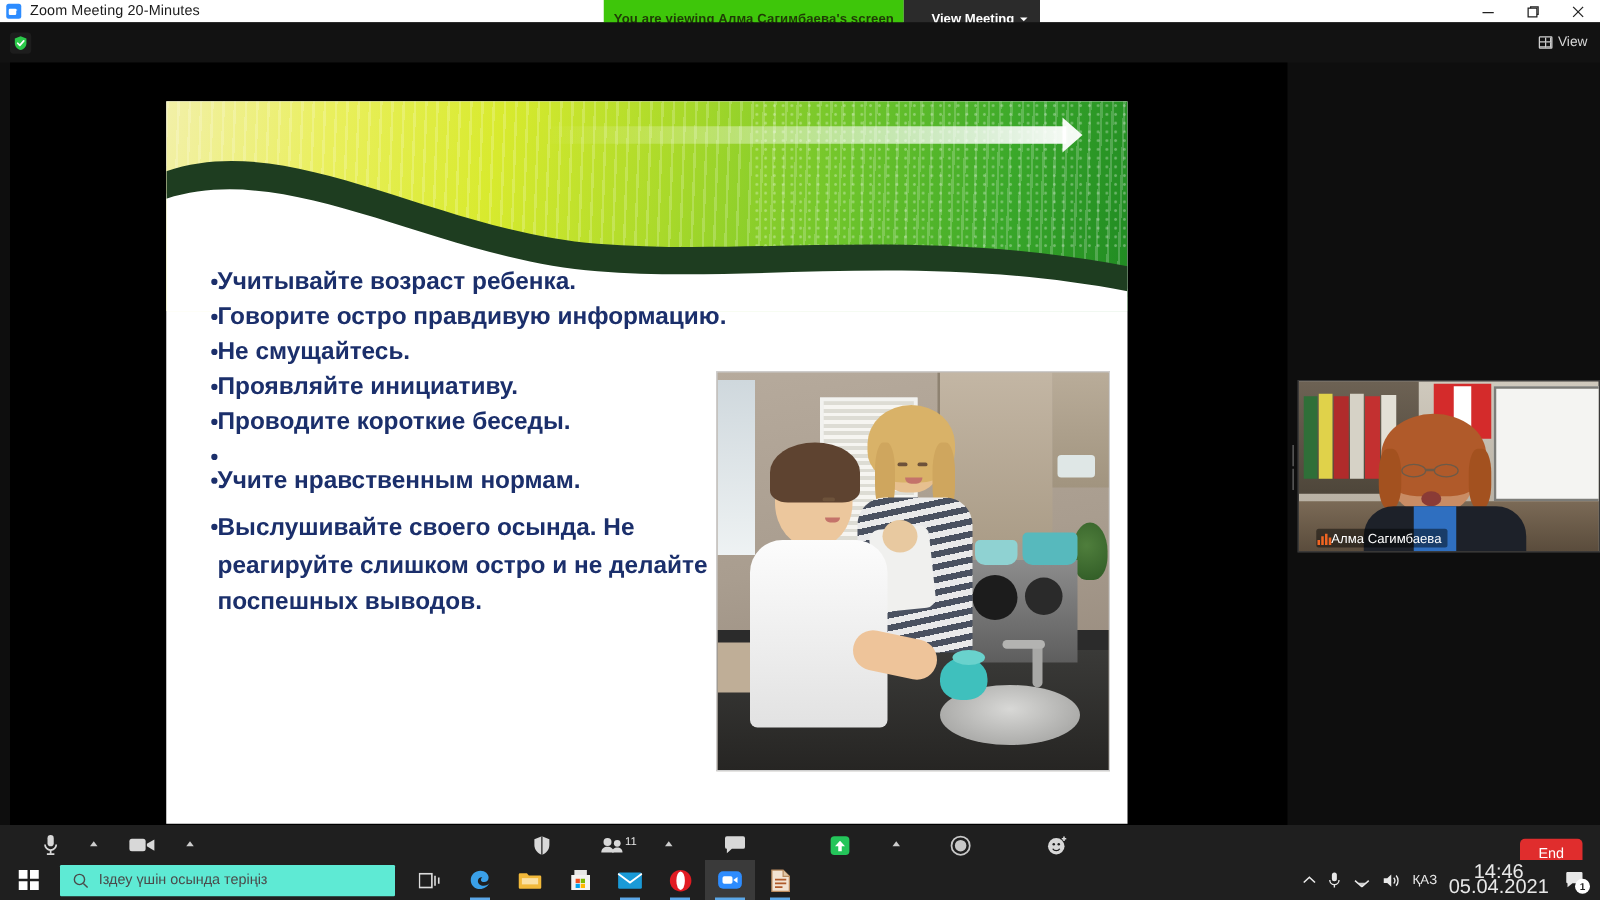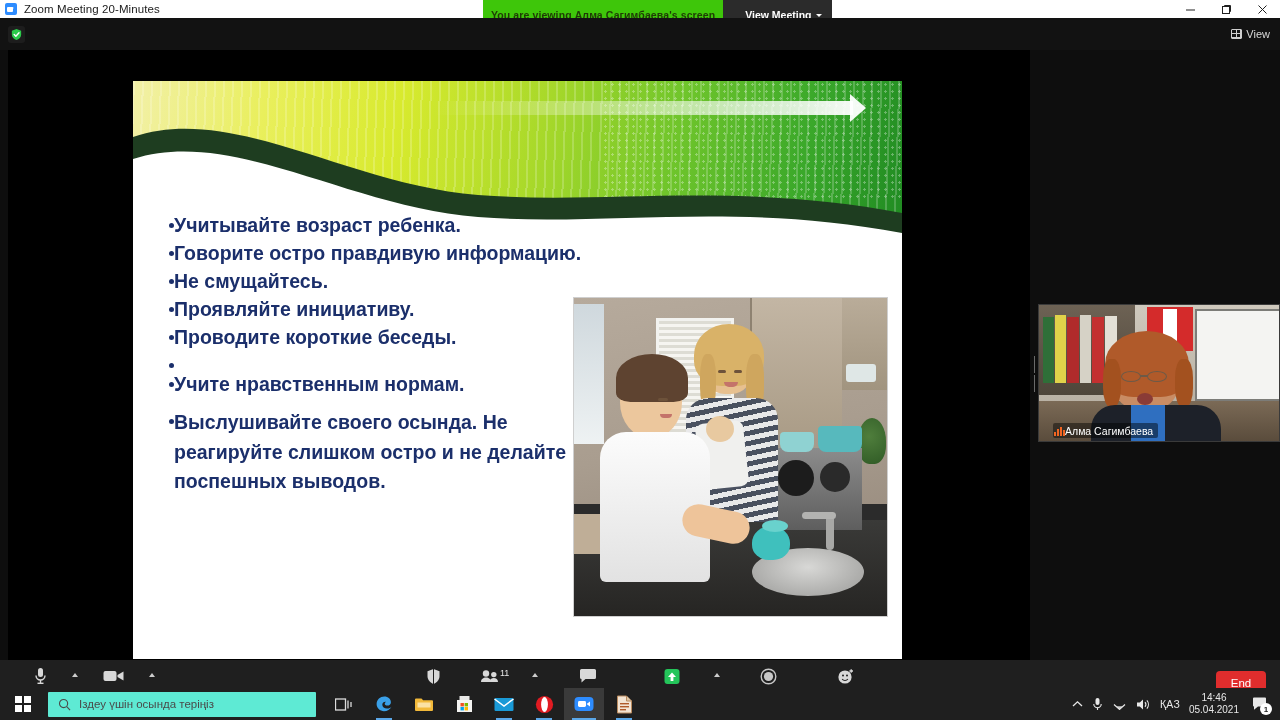--- a/index.html
+++ b/index.html
@@ -223,21 +223,21 @@
   .tb-icon.active::after {
     content: ""; position: absolute; bottom: 0; left: 8px; right: 8px; height: 2px; background: #5ba7e8;
   }
   .tb-icon.open::after {
     content: ""; position: absolute; bottom: 0; left: 12px; right: 12px; height: 2px; background: #5ba7e8;
   }
   .tray {
     margin-left: auto; display: flex; align-items: center; gap: 9px; height: 32px;
     padding-right: 8px; color: #e8e8e8; font-size: 10.5px;
   }
-  .tray-clock { display: flex; flex-direction: column; align-items: center; line-height: 12px; font-size: 10px; }
+  .tray-clock { display: flex; flex-direction: column; align-items: center; line-height: 12px; font-size: 16px; }
   .notif {
     width: 24px; height: 32px; display: flex; align-items: center; justify-content: center;
     position: relative;
   }
   .notif-badge {
     position: absolute; right: 0px; bottom: 5px; width: 12px; height: 12px; border-radius: 50%;
     background: #ffffff; color: #1f1f1f; font-size: 8px; display: flex;
     align-items: center; justify-content: center; font-weight: bold;
   }
   .lang { font-size: 10.5px; letter-spacing: .2px; }

